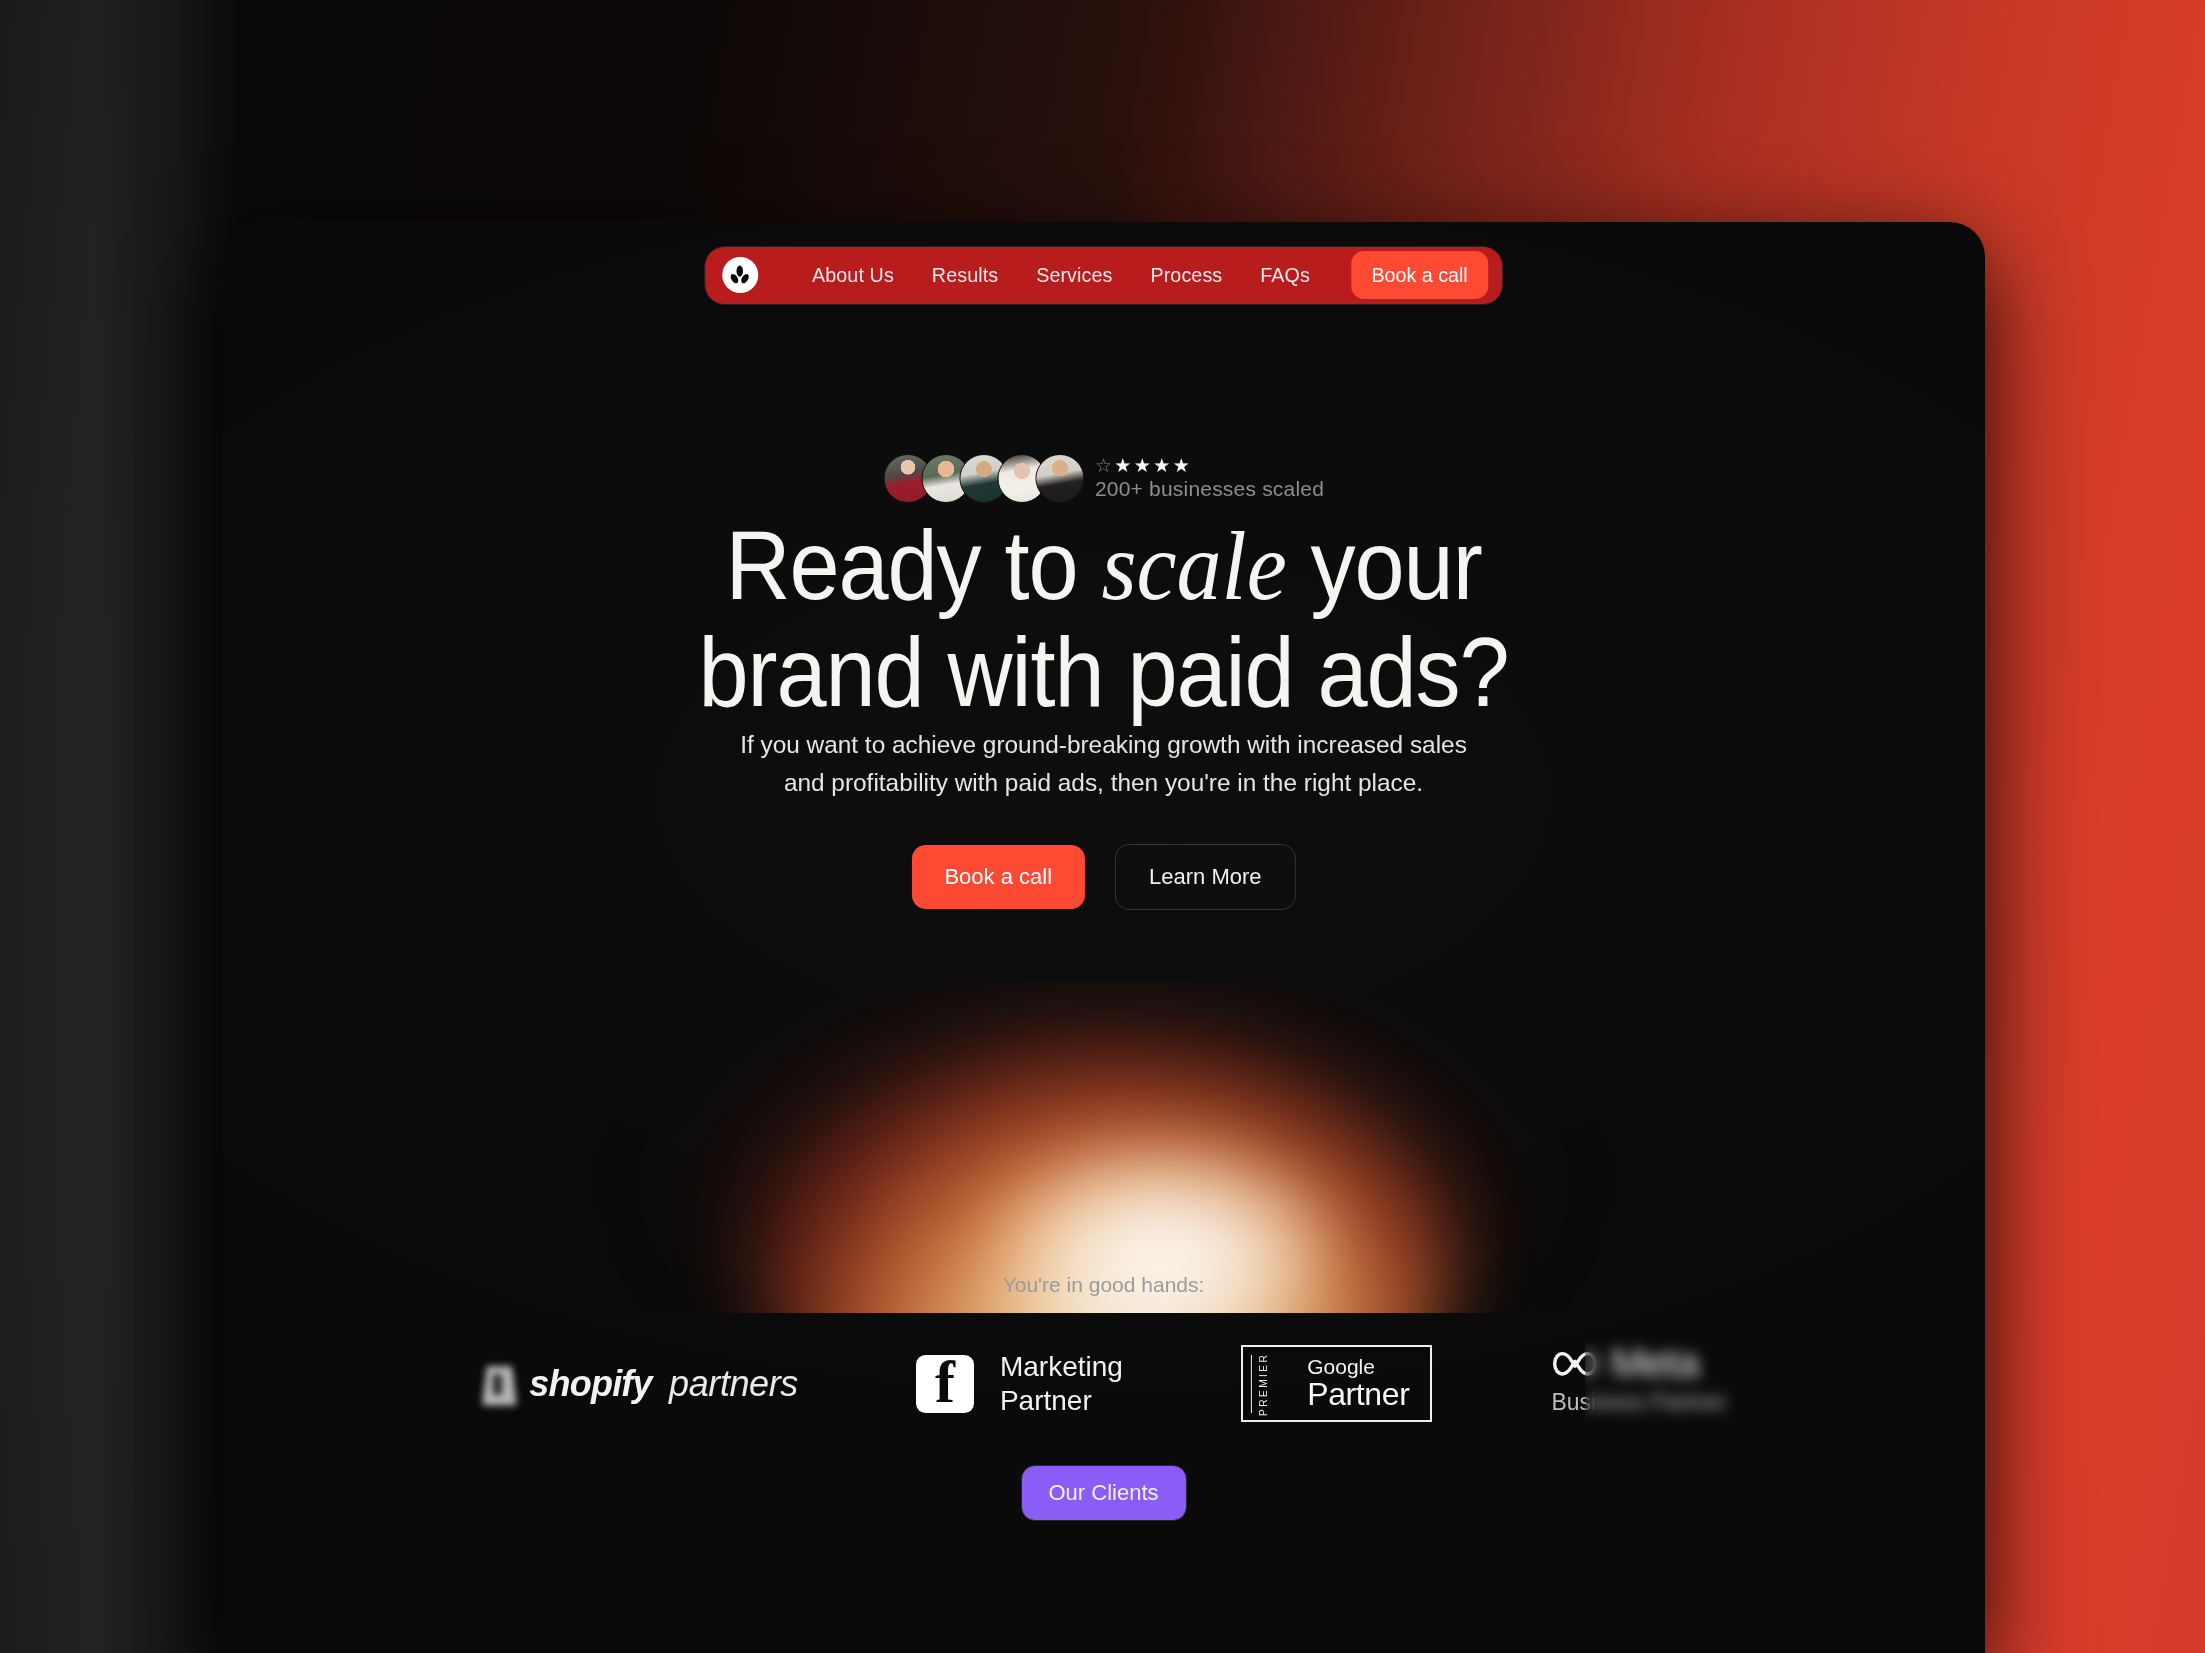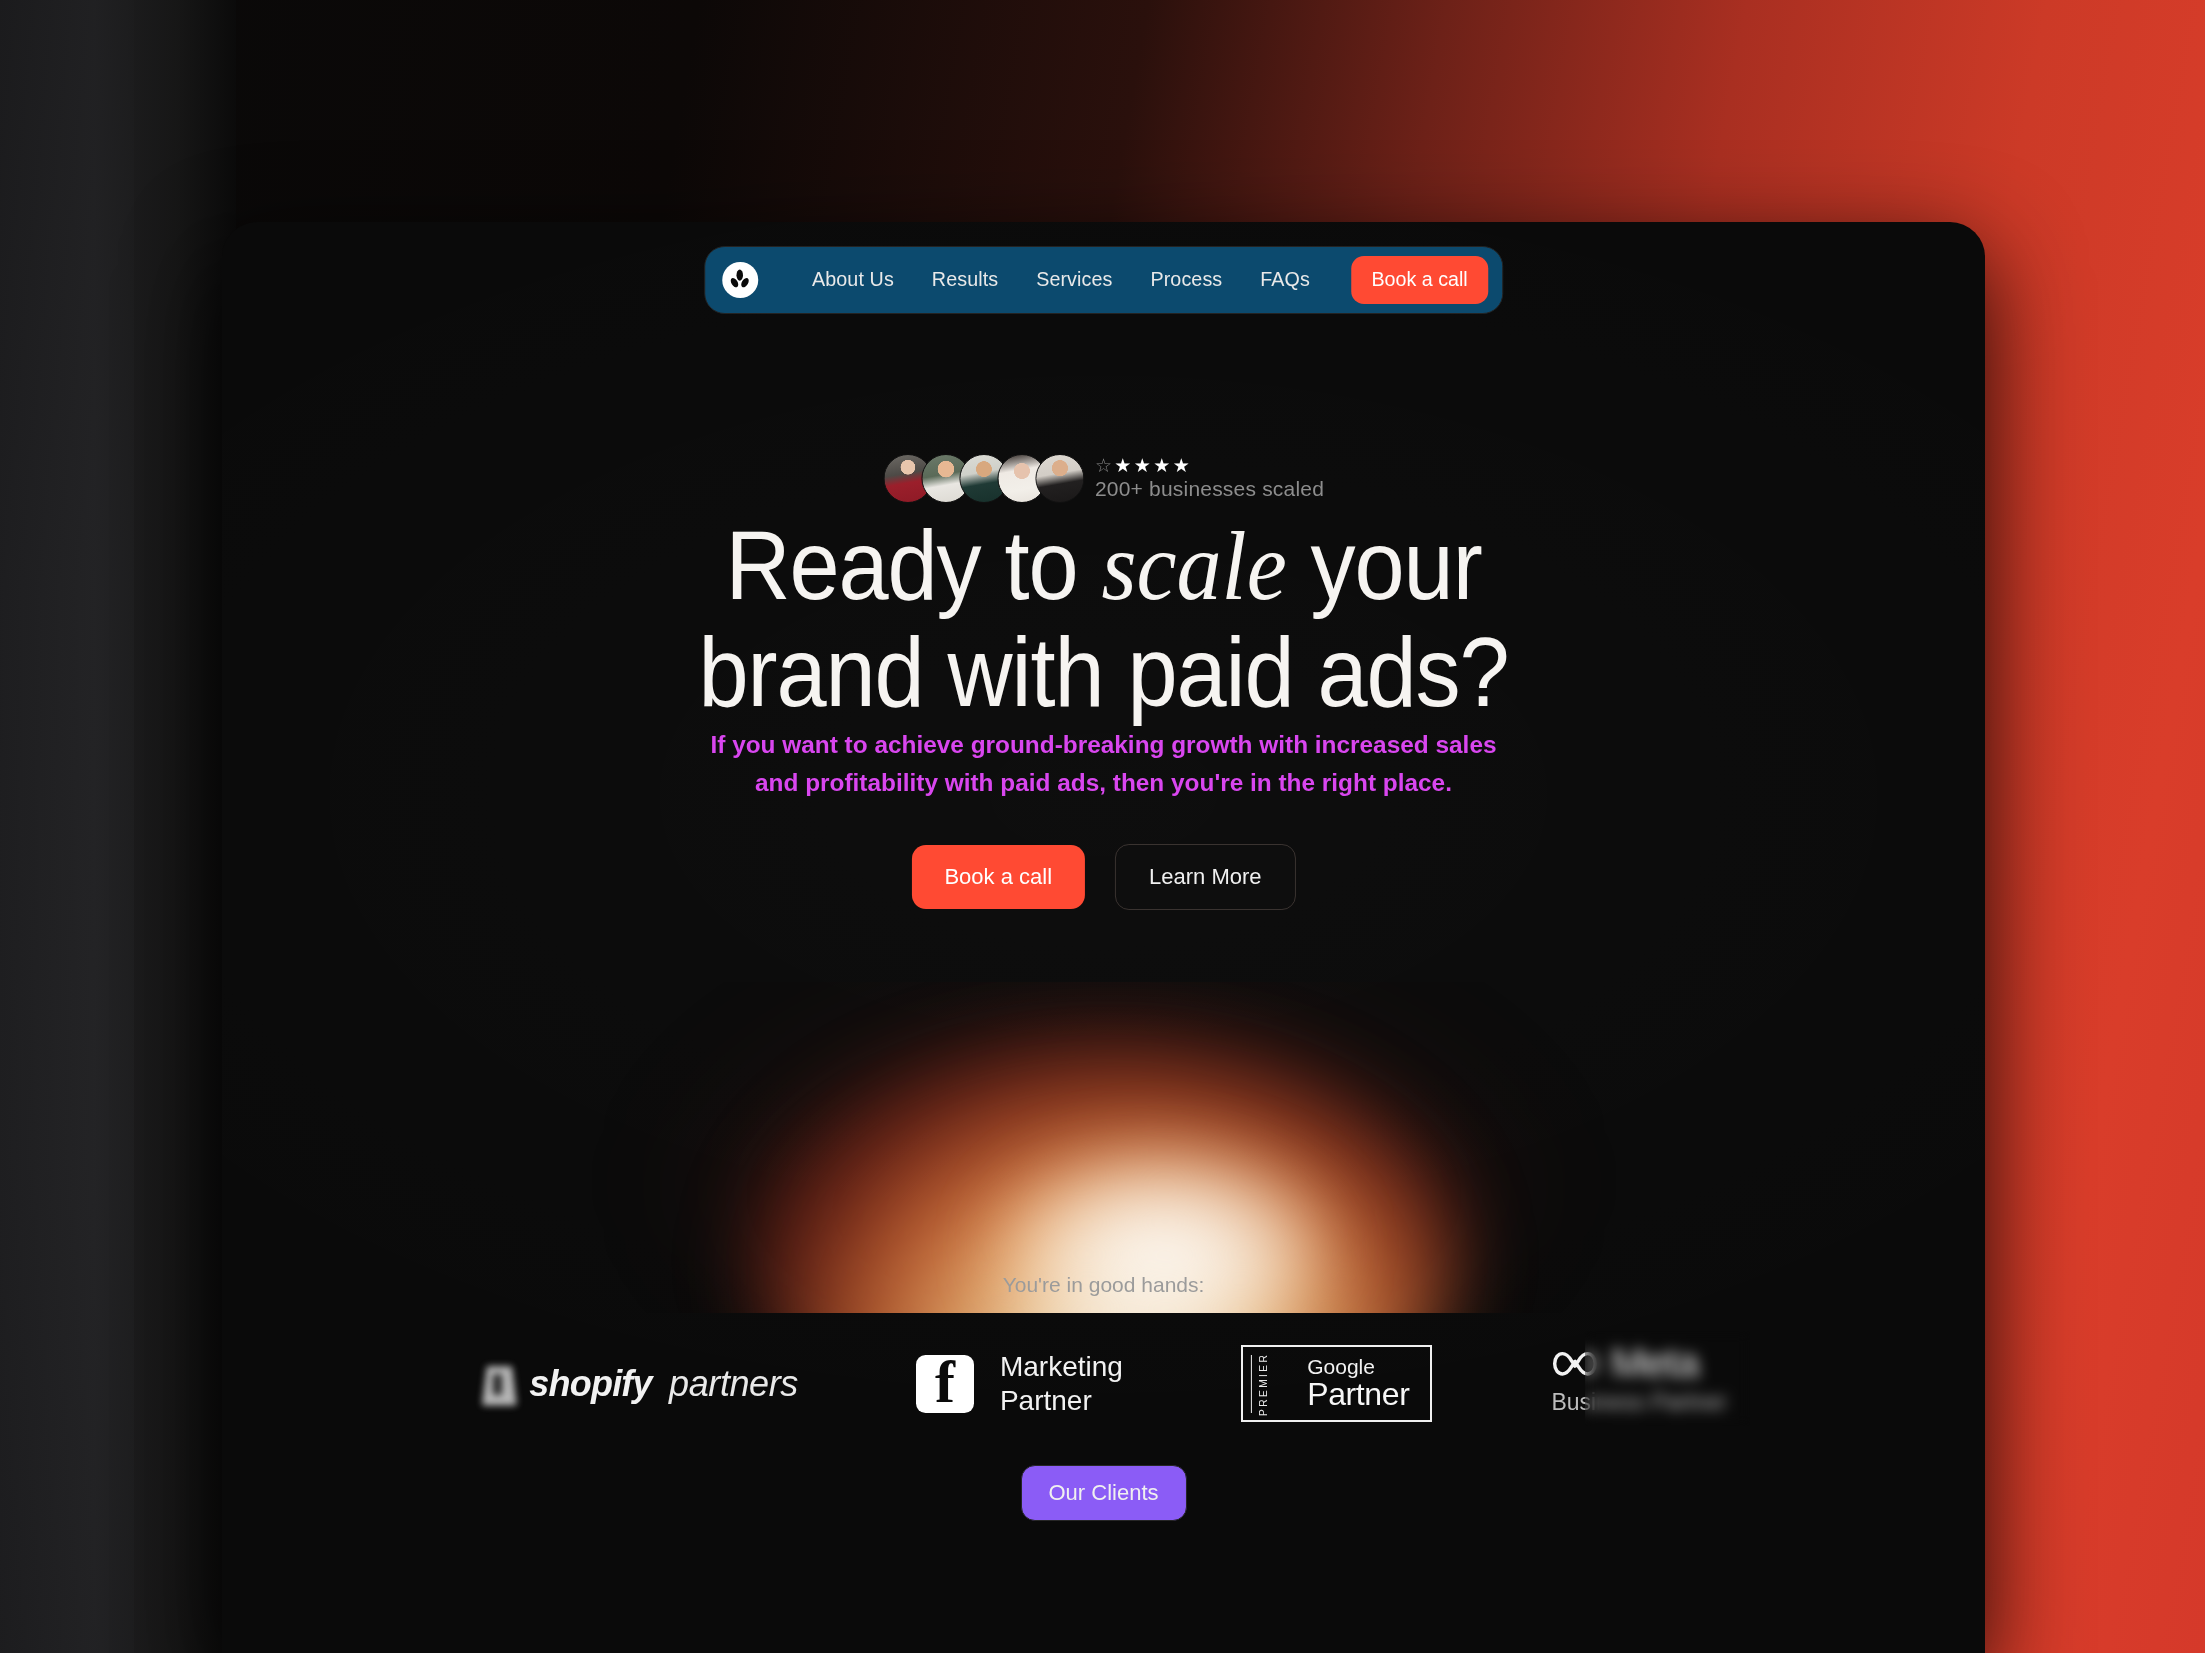--- a/index.html
+++ b/index.html
@@ -54,25 +54,25 @@
     background:radial-gradient(120% 80% at 50% 40%, rgba(255,255,255,.015) 0%, rgba(0,0,0,0) 60%);
     pointer-events:none;
   }
 
   
   #navbar {
     position:absolute; left:50%; transform:translateX(-50%);
     top:23.6px;
     display:flex; align-items:center;
     gap:0;
-    background:#0c4a6e;
+    background:#b91c1c;
     border:0.8px solid #232323;
     border-radius:20.5px;
     padding:11px 14px 11px 17.3px;
-    height:68px;
+    height:59px;
   }
   #logo-mark {
     width:36px; height:36px; border-radius:50%;
     background:#fff;
     display:flex; align-items:center; justify-content:center;
     margin-right:35px;
     flex:none;
   }
   .nav-link {
     color:#e9e9e9;
@@ -131,21 +131,21 @@
   #headline .ital {
     font-family:"Liberation Serif", serif;
     font-style:italic;
     font-weight:400;
     letter-spacing:0px;
   }
 
   #subtext {
     position:absolute; top:504px; left:50%; transform:translateX(-50%);
     width:788px; text-align:center;
-    color:#d946ef; font-size:24.4px; line-height:1.55;font-weight:bold;
+    color:#e5e5e5; font-size:24.4px; line-height:1.55;
   }
 
   #cta-row {
     position:absolute; top:622px; left:50%; transform:translateX(-50%);
     display:flex; gap:30px; align-items:center;
   }
   #cta-primary {
     background:#ff4a33; color:#fff; border:none;
     font-size:22px; padding:19px 33px; border-radius:14px;
     cursor:pointer; font-family:"Liberation Sans", sans-serif;

